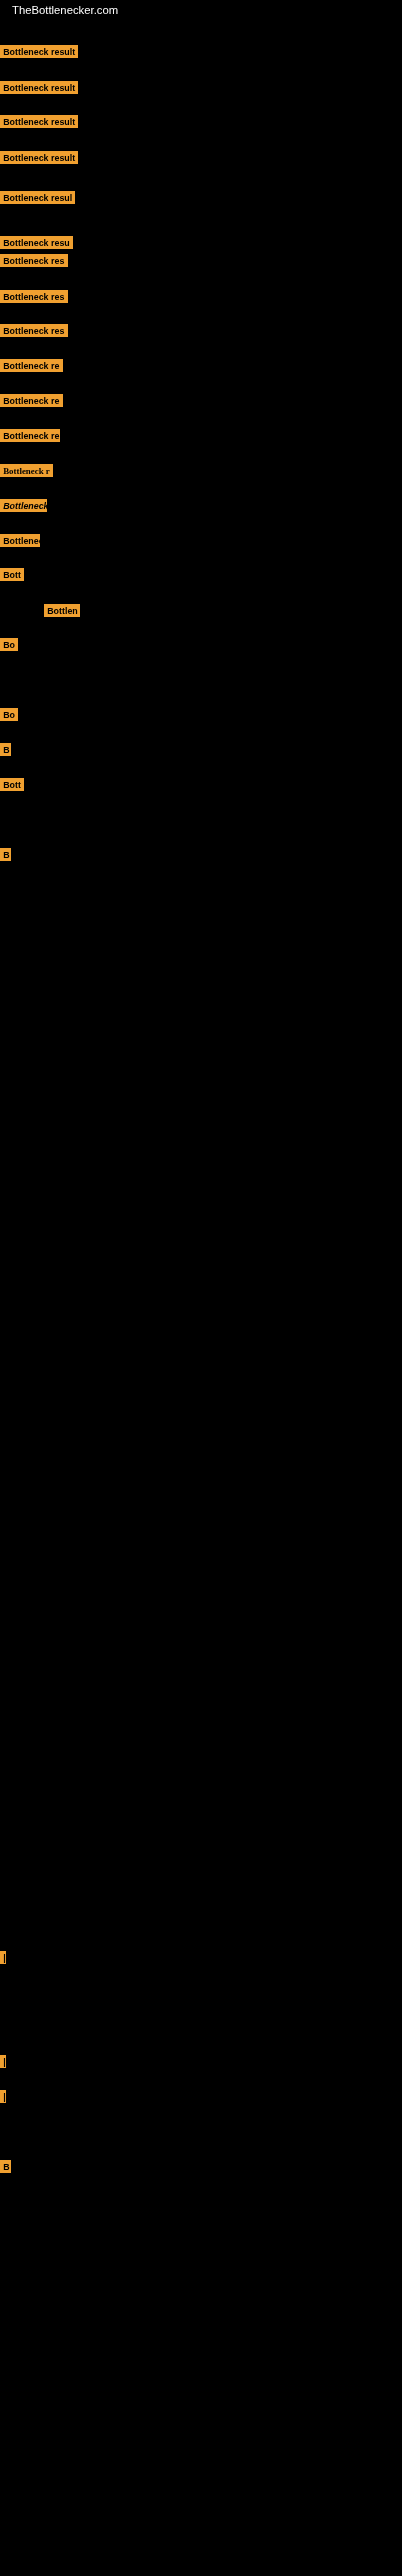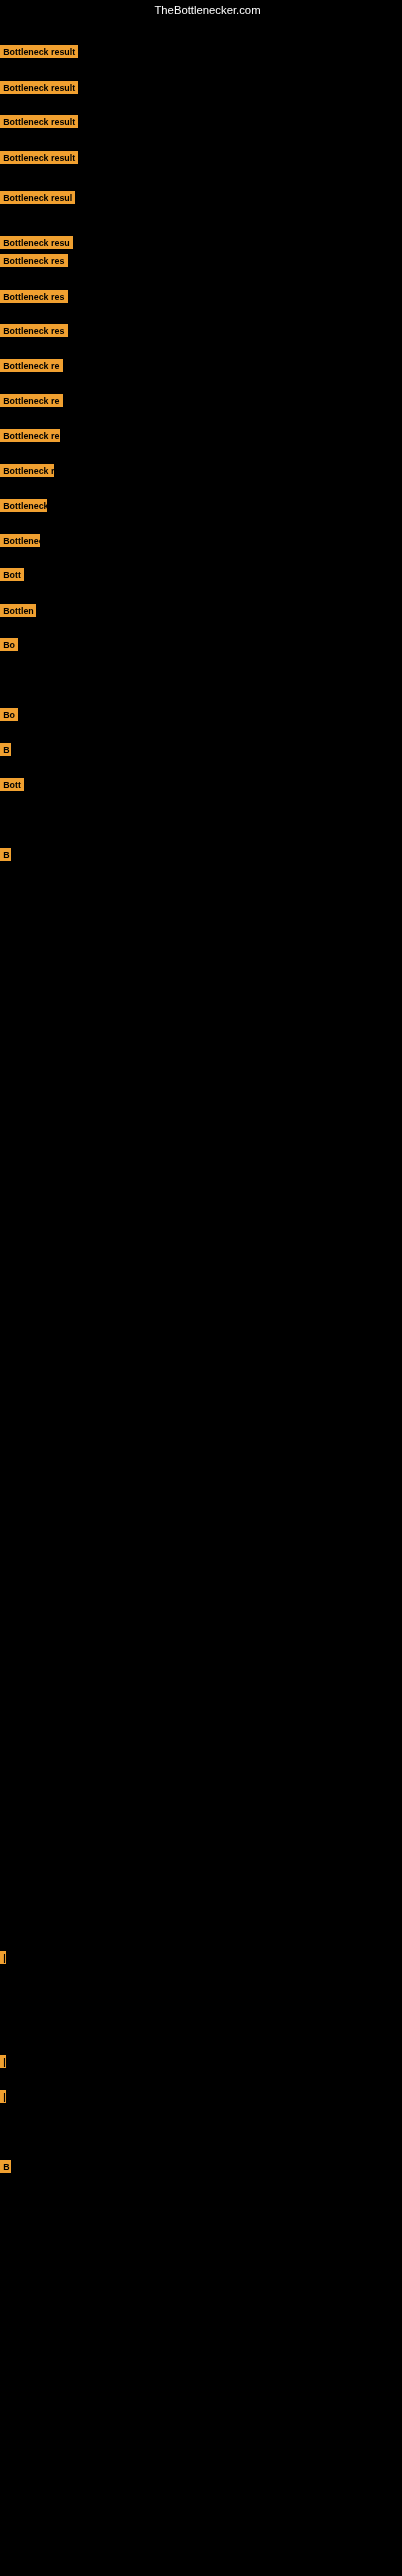--- a/index.html
+++ b/index.html
@@ -8,21 +8,21 @@
       box-sizing: border-box;
     }
     body {
       width: 403px;
       min-height: 2576px;
       background-color: #000000;
       font-family: Arial, sans-serif;
       position: relative;
     }
     .site-title {
-      text-align: center;
+      text-align: left;
       color: #ffffff;
       font-size: 11.3px;
       padding: 4px 0;
       position: absolute;
       top: 0;
       left: 12px;
       right: 0;
     }
     .bottleneck-badge {
       background-color: #f0a030;
@@ -50,25 +50,25 @@
     <div class="badge-container" style="top: 115px; max-width: 118px;"><span class="bottleneck-badge" style="max-width: 118px;">Bottleneck result</span></div>
     <div class="badge-container" style="top: 151px; max-width: 113px;"><span class="bottleneck-badge" style="max-width: 113px;">Bottleneck result</span></div>
     <div class="badge-container" style="top: 191px; max-width: 105px;"><span class="bottleneck-badge" style="max-width: 105px;">Bottleneck resul</span></div>
     <div class="badge-container" style="top: 236px; max-width: 97px;"><span class="bottleneck-badge" style="max-width: 97px;">Bottleneck resu</span></div>
     <div class="badge-container" style="top: 254px; max-width: 90px;"><span class="bottleneck-badge" style="max-width: 90px;">Bottleneck res</span></div>
     <div class="badge-container" style="top: 290px; max-width: 85px;"><span class="bottleneck-badge" style="max-width: 85px;">Bottleneck res</span></div>
     <div class="badge-container" style="top: 324px; max-width: 79px;"><span class="bottleneck-badge" style="max-width: 79px;">Bottleneck res</span></div>
     <div class="badge-container" style="top: 359px; max-width: 72px;"><span class="bottleneck-badge" style="max-width: 72px;">Bottleneck re</span></div>
     <div class="badge-container" style="top: 394px; max-width: 66px;"><span class="bottleneck-badge" style="max-width: 66px;">Bottleneck re</span></div>
     <div class="badge-container" style="top: 429px; max-width: 60px;"><span class="bottleneck-badge" style="max-width: 60px;">Bottleneck re</span></div>
-    <div class="badge-container" style="top: 464px; max-width: 54px;"><span class="bottleneck-badge" style="max-width: 54px;">Bottleneck r</span></div>
-    <div class="badge-container" style="top: 499px; max-width: 47px;"><span class="bottleneck-badge" style="max-width: 47px;">Bottleneck</span></div>
+    <div class="badge-container" style="top: 464px; max-width: 54px;"><span class="bottleneck-badge" style="max-width: 54px; font-family: Liberation Serif, serif;">Bottleneck r</span></div>
+    <div class="badge-container" style="top: 499px; max-width: 47px;"><span class="bottleneck-badge" style="max-width: 47px; font-style: italic;">Bottleneck</span></div>
     <div class="badge-container" style="top: 534px; max-width: 40px;"><span class="bottleneck-badge" style="max-width: 40px;">Bottlenec</span></div>
     <div class="badge-container" style="top: 568px; max-width: 31px;"><span class="bottleneck-badge" style="max-width: 31px;">Bott</span></div>
-    <div class="badge-container" style="top: 604px; max-width: 36px;"><span class="bottleneck-badge" style="max-width: 36px;">Bottlen</span></div>
+    <div class="badge-container" style="top: 604px; max-width: 36px;"><span class="bottleneck-badge" style="max-width: 36px; margin-left: 44px;">Bottlen</span></div>
     <div class="badge-container" style="top: 638px; max-width: 17.7px;"><span class="bottleneck-badge" style="max-width: 17.7px;">Bo</span></div>
     <div class="badge-container" style="top: 708px; max-width: 17.7px;"><span class="bottleneck-badge" style="max-width: 17.7px;">Bo</span></div>
     <div class="badge-container" style="top: 743px; max-width: 11.3px;"><span class="bottleneck-badge" style="max-width: 11.3px;">B</span></div>
     <div class="badge-container" style="top: 778px; max-width: 31px;"><span class="bottleneck-badge" style="max-width: 31px;">Bott</span></div>
     <div class="badge-container" style="top: 848px; max-width: 11.3px;"><span class="bottleneck-badge" style="max-width: 11.3px;">B</span></div>
     <div class="badge-container" style="top: 1951px; max-width: 6.4px;"><span class="bottleneck-badge" style="max-width: 6.4px;">|</span></div>
     <div class="badge-container" style="top: 2055px; max-width: 6.4px;"><span class="bottleneck-badge" style="max-width: 6.4px;">|</span></div>
     <div class="badge-container" style="top: 2090px; max-width: 6.4px;"><span class="bottleneck-badge" style="max-width: 6.4px;">|</span></div>
     <div class="badge-container" style="top: 2160px; max-width: 11.3px;"><span class="bottleneck-badge" style="max-width: 11.3px;">B</span></div>
   </div>

